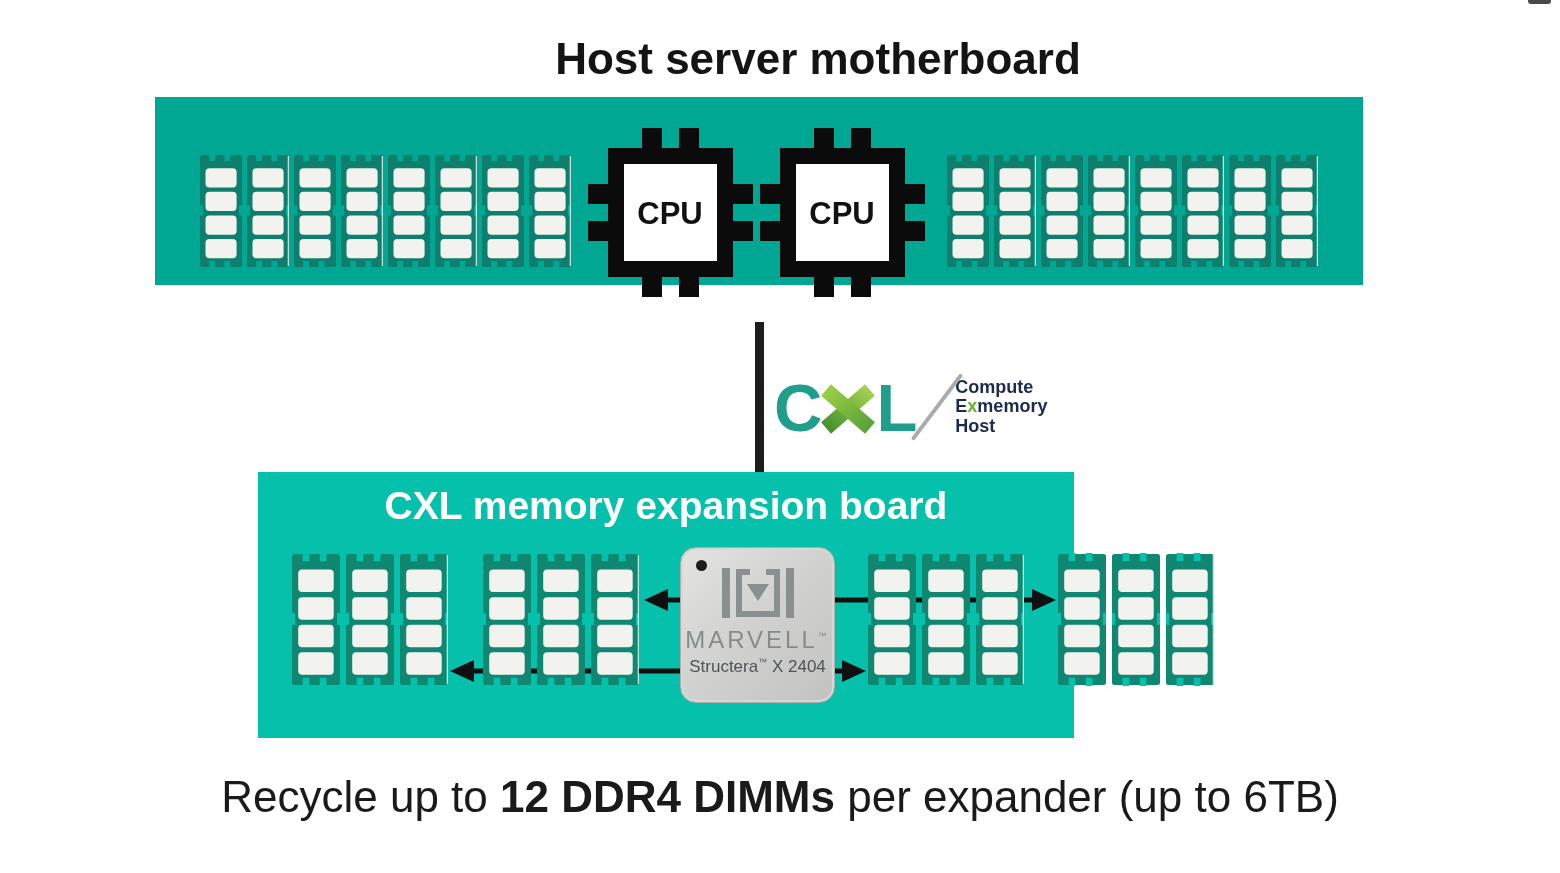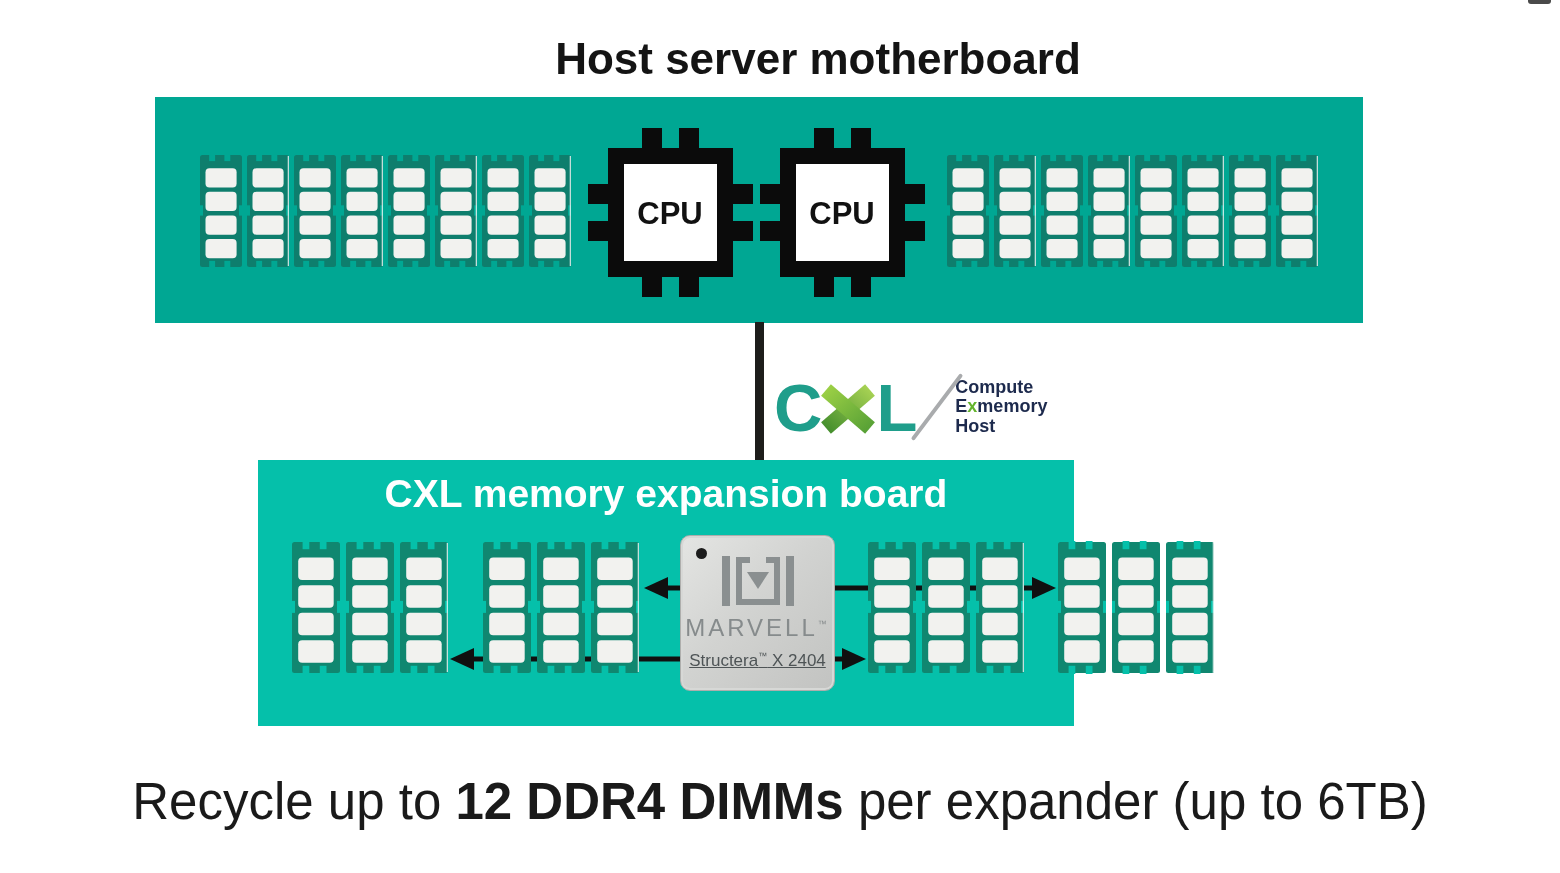--- a/index.html
+++ b/index.html
@@ -3,23 +3,23 @@
 <meta charset="utf-8">
 <style>
   html,body{margin:0;padding:0;background:#ffffff;}
   .stage{position:relative;width:1560px;height:873px;background:#ffffff;overflow:hidden;
          font-family:"Liberation Sans",sans-serif;}
 
   .main-title{position:absolute;top:34px;left:0;width:100%;text-align:center;
               font-size:44px;font-weight:bold;color:#141414;padding-left:38px;}
 
   
-  .host-board{position:absolute;left:155px;top:97px;width:1208px;height:226px;
+  .host-board{position:absolute;left:155px;top:97px;width:1208px;height:188px;
               background:var(--host-board,#00a793);}
-  .exp-board{position:absolute;left:258px;top:460px;width:816px;height:266px;
+  .exp-board{position:absolute;left:258px;top:472px;width:816px;height:266px;
              background:var(--exp-board,#05c0aa);}
   .exp-title{position:absolute;top:12px;left:0;width:100%;text-align:center;
              font-size:39px;font-weight:bold;color:#ffffff;}
 
   .dimm-row{position:absolute;top:57px;display:flex;gap:5px;}
   .row-left{left:45px;} .row-right{left:792px;}
   .dimm-group{position:absolute;top:81px;display:flex;gap:6px;}
   #expGroup0{left:34px;} #expGroup1{left:225px;} #expGroup2{left:610px;} #expGroup3{left:800px;}
 
   
@@ -39,35 +39,35 @@
   .cxl-slash{width:4px;height:82px;background:var(--slash-gray,#a9abad);
              transform:rotate(37deg);margin:0 16px 0 20px;border-radius:2px;}
   .cxl-text{font-size:18px;font-weight:bold;color:var(--cxl-navy,#1d2a4d);
             text-align:left;line-height:1.08;}
   .cxl-text .green-x{color:var(--cxl-x-green,#64b42d);}
 
   
   .arrows{position:absolute;left:0;top:0;}
 
   
-  .marvell{position:absolute;left:422px;top:75px;width:153px;height:154px;border-radius:10px;
+  .marvell{position:absolute;left:422px;top:75px;width:153px;height:154px;border-radius:16px;
            background:linear-gradient(135deg,#e4e5e3 0%,#d2d3d1 45%,#c2c3c1 100%);
            border:1px solid #aeaeac;box-shadow:inset 0 0 0 2px #d7d8d6;}
   .marvell-dot{position:absolute;left:15px;top:12px;width:11px;height:11px;border-radius:50%;
                background:#1c1c1c;}
   .marvell-logo{display:block;margin:16px auto 0 auto;}
   .marvell-brand{text-align:center;font-size:24px;letter-spacing:3px;color:#868b8c;
                  margin-top:4px;white-space:nowrap;}
   .marvell-brand sup{font-size:9px;}
-  .marvell-model{text-align:center;font-size:17px;color:#4e5456;margin-top:9px;white-space:nowrap;text-decoration:underline;}
+  .marvell-model{text-align:center;font-size:17px;color:#4e5456;margin-top:3px;white-space:nowrap;}
   .marvell-model sup{font-size:9px;}
 
   
   .caption{position:absolute;top:772px;left:0;width:100%;text-align:center;
-           font-size:51px;color:#1a1a1a;white-space:nowrap;}
+           font-size:44px;color:#1a1a1a;white-space:nowrap;}
   .caption b{font-weight:bold;}
 
   .corner-sliver{position:absolute;left:1528px;top:0;width:23px;height:4px;background:#4a4a4a;
                  border-radius:0 0 3px 3px;}
 </style>
 </head>
 <body>
 
 <div class="stage">
 

